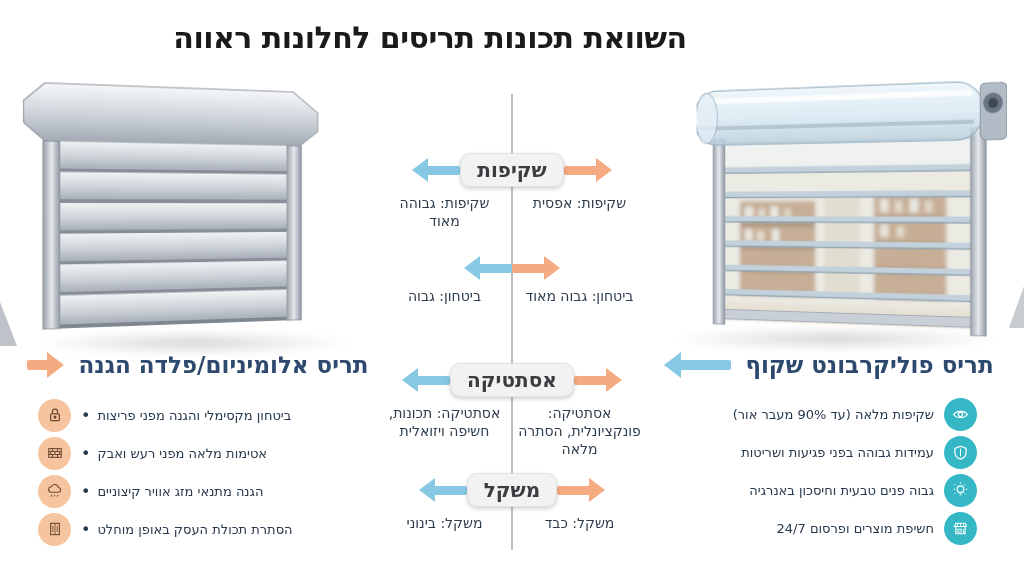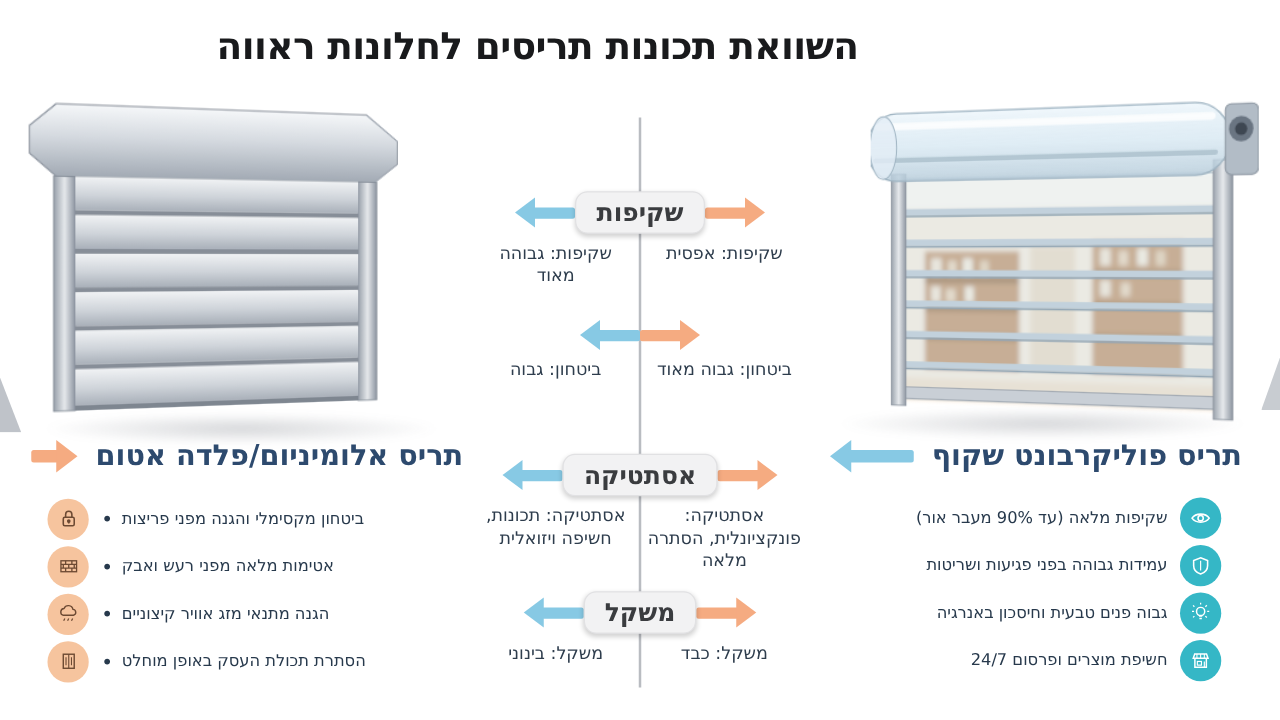--- a/index.html
+++ b/index.html
@@ -274,21 +274,21 @@
     <span class="sub-cell" dir="rtl">משקל: בינוני</span>
     <span class="sub-cell" dir="rtl">משקל: כבד</span>
   </div>
 </div>
 
 <div class="side-header" id="left-header">
   <span class="h-arrow h-orange">
       <span class="shaft"></span>
       <span class="h-head-r"></span>
     </span>
-  <span class="txt" dir="rtl">תריס אלומיניום/פלדה אטום</span>
+  <span class="txt" dir="rtl">תריס אלומיניום/פלדה הגנה</span>
 </div>
 <div class="side-header" id="right-header">
   <span class="h-arrow h-blue">
       <span class="h-head-l"></span>
       <span class="shaft"></span>
     </span>
   <span class="txt" dir="rtl">תריס פוליקרבונט שקוף</span>
 </div>
 
 <div class="feat-row l-row" style="top:397px">

